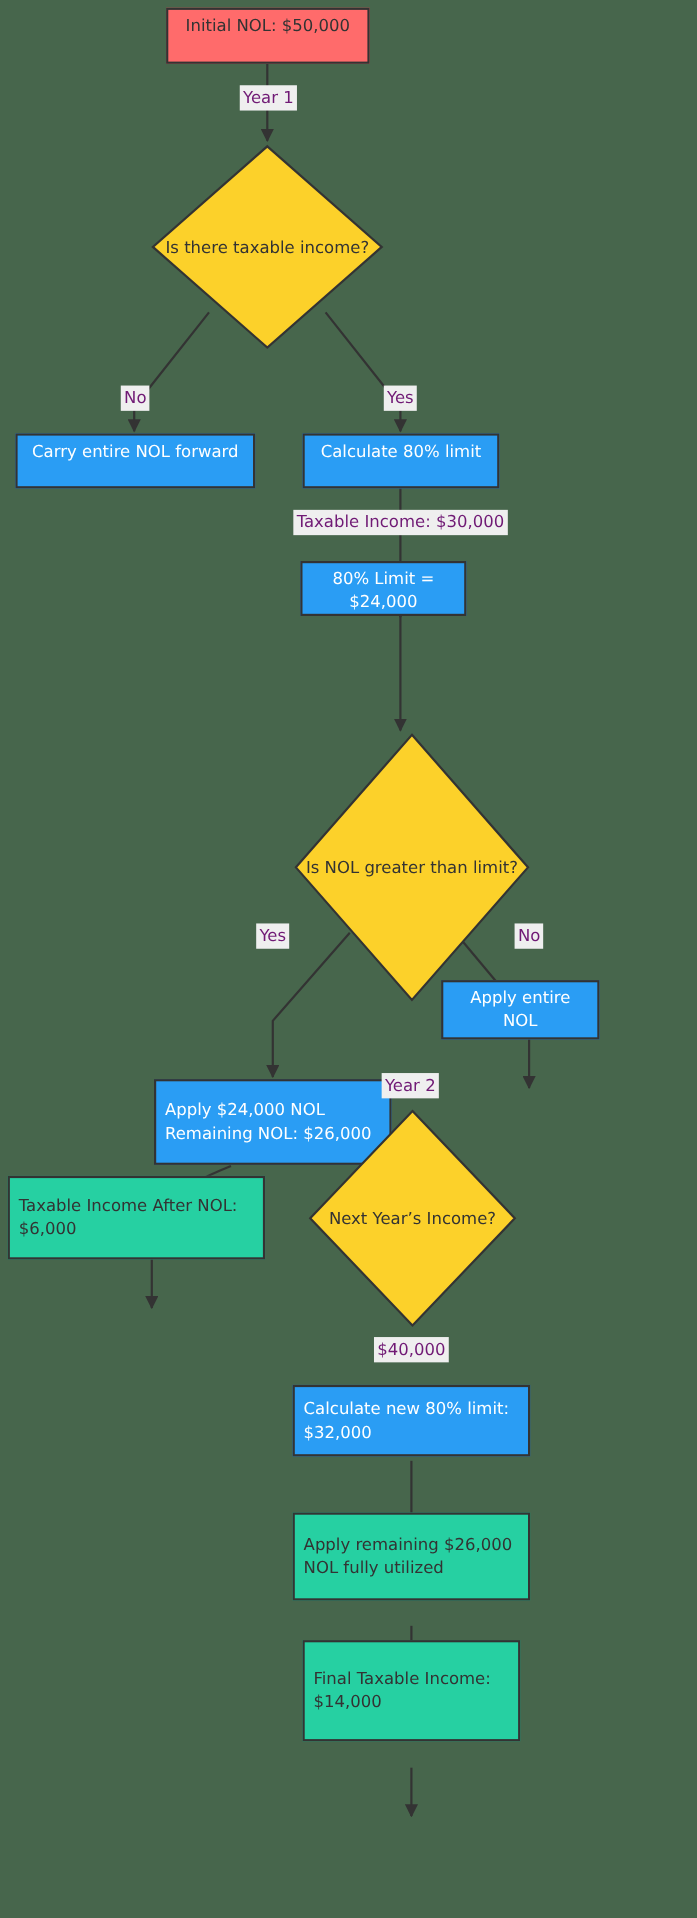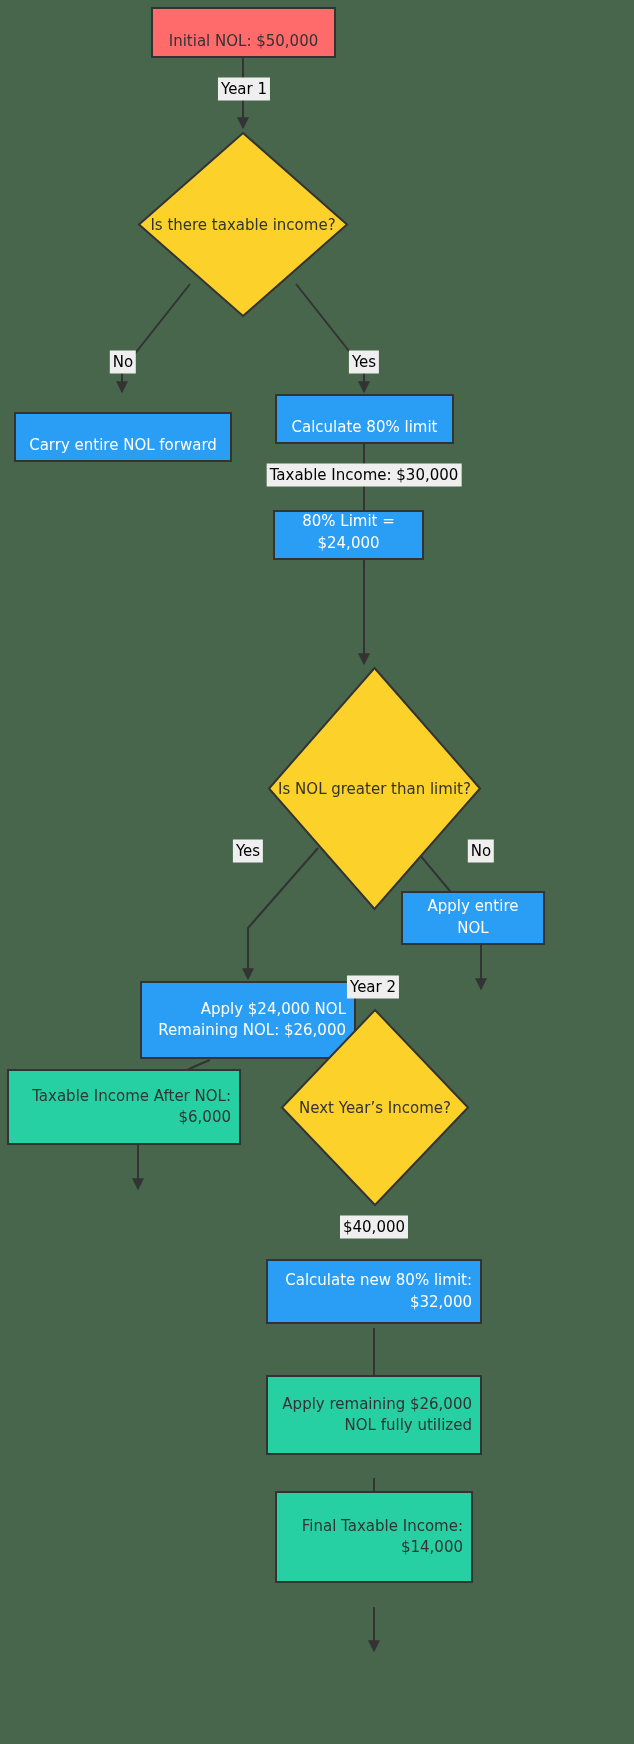--- a/index.html
+++ b/index.html
@@ -8,21 +8,21 @@
     background:#47664c;
     font-family:"DejaVu Sans","Liberation Sans",sans-serif;
     overflow:hidden;
   }
   #stage{position:relative;width:634px;height:1744px;}
   svg#edges{position:absolute;left:0;top:0;width:634px;height:1744px;}
 
   .node{
     position:absolute;
     box-sizing:border-box;
-    display:flex;align-items:flex-end;justify-content:center;
+    display:flex;align-items:flex-start;justify-content:center;
     text-align:center;
     border:2px solid #333333;
     font-size:15px;
     line-height:1.42;
     padding:4px 8px;
   }
   .node.process{
     background:#2a9df4;
     color:#ffffff;
   }
@@ -38,21 +38,21 @@
   .diamond-wrap svg{position:absolute;left:0;top:0;overflow:visible;}
   .diamond-label{
     position:absolute;left:0;top:0;width:100%;height:100%;
     display:flex;align-items:center;justify-content:center;
     font-size:15px;color:#333333;text-align:left;
     pointer-events:none;
   }
   .edge-label{
     position:absolute;
     background:#efefef;
-    color:#000000;
+    color:#701a75;
     font-size:15px;
     line-height:1.4;
     padding:1px 3px;
     white-space:nowrap;
     transform:translate(-50%,-50%);
   }
 </style>
 </head>
 <body>
 
@@ -96,21 +96,21 @@
     <span>Initial NOL: $50,000</span>
   </div>
 
   <div class="diamond-wrap" style="left:137px;top:131px;width:212px;height:187px;">
     <svg width="212" height="187" viewBox="0 0 212 187">
       <polygon points="106,2 210,93.5 106,185 2,93.5" fill="#fcd12a" stroke="#333333" stroke-width="2"></polygon>
     </svg>
     <div class="diamond-label">Is there taxable income?</div>
   </div>
 
-  <div class="node process" style="left:14px;top:412px;width:218px;height:50px;">
+  <div class="node process" style="left:14px;top:394px;width:218px;height:50px;">
     <span>Carry entire NOL forward</span>
   </div>
 
   <div class="node process" style="left:275px;top:394px;width:179px;height:50px;">
     <span>Calculate 80% limit</span>
   </div>
 
   <div class="node process" style="left:273px;top:510px;width:151px;height:50px;">
     <span>80% Limit = $24,000</span>
   </div>

